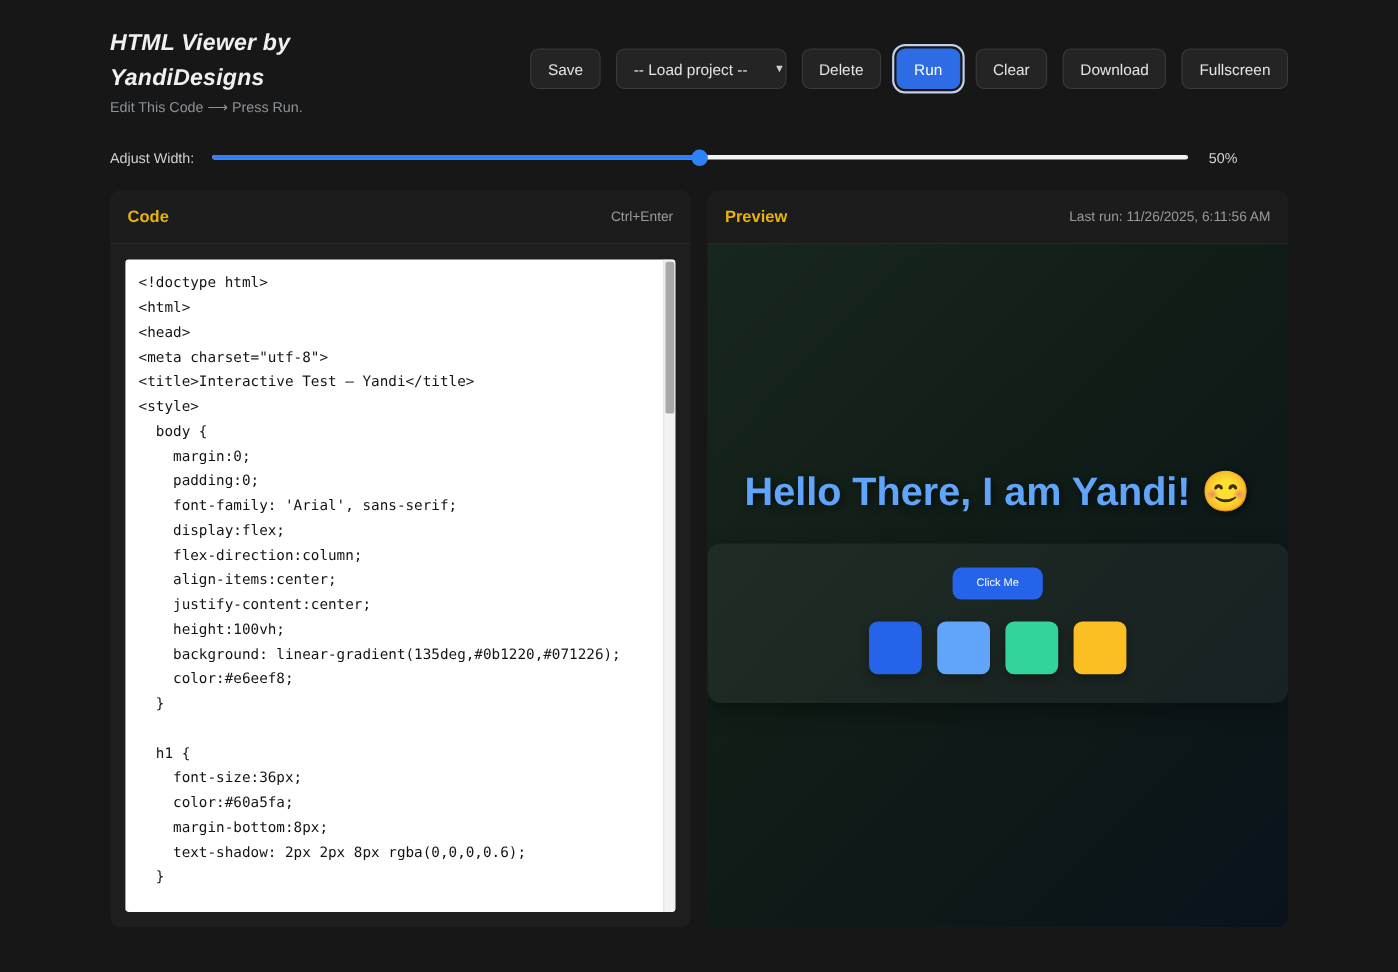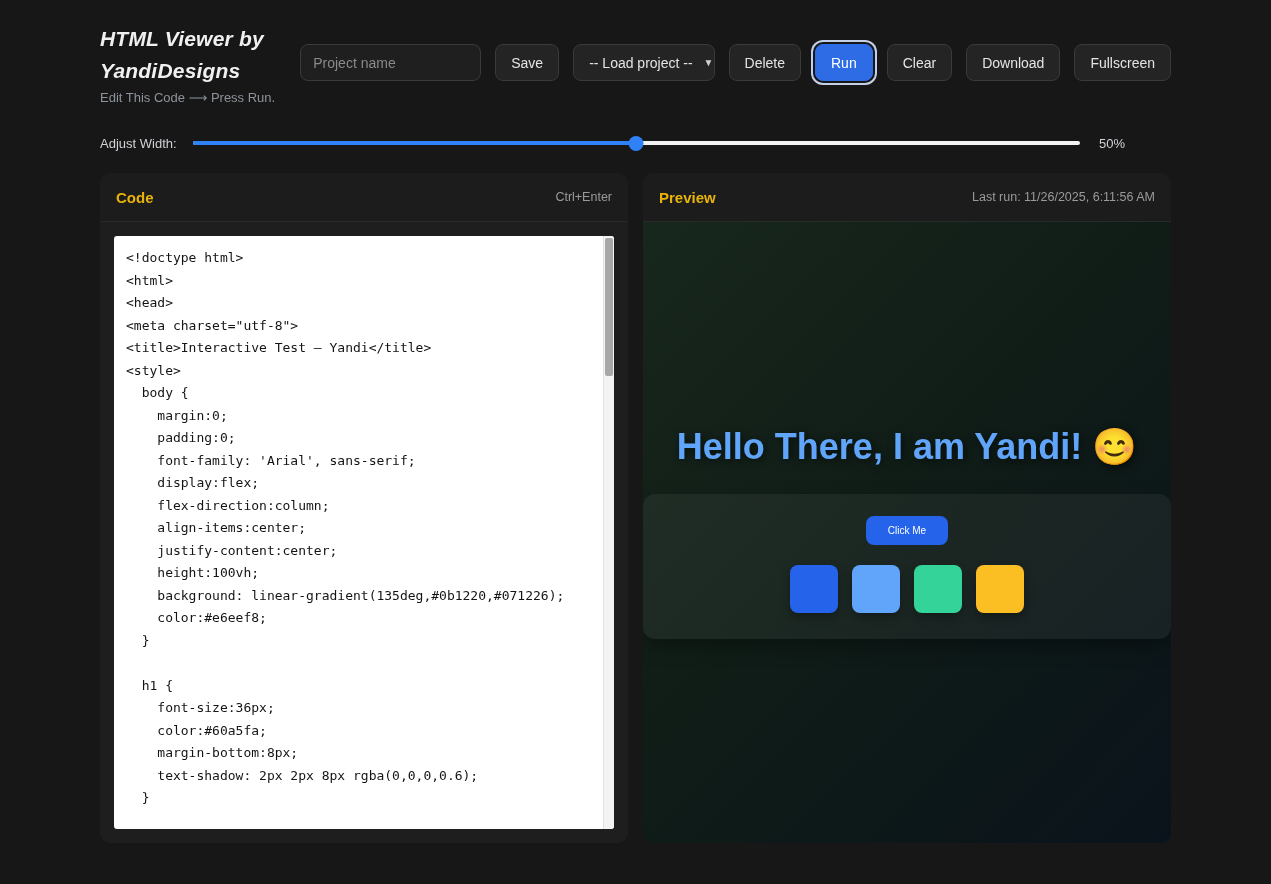--- a/index.html
+++ b/index.html
@@ -44,21 +44,21 @@
     background: #242424;
     border: 1px solid #3a3a3a;
     border-radius: 8px;
     color: #e4e4e4;
     font-size: 14px;
     font-family: inherit;
     padding: 0 15px;
     cursor: pointer;
     white-space: nowrap;
   }
-  .btn.select { gap: 11px; padding-right: 0; }
+  .btn.select { gap: 24px; padding-right: 0; }
   .chev { font-size: 10px; color: #cfcfcf; }
   .btn.run {
     background: var(--accent-strong, #2e6ce6);
     border-color: var(--accent-strong, #2e6ce6);
     color: #fff;
     box-shadow: 0 0 0 2px #171717, 0 0 0 4px rgba(214, 228, 255, 0.9);
   }
 
   
   .slider-row {
@@ -169,21 +169,20 @@
 <body>
 
 <div class="page">
 
   <div class="top">
     <div class="brand">
       <div class="brand-title">HTML Viewer by YandiDesigns</div>
       <div class="brand-subtitle">Edit This Code ⟶ Press Run.</div>
     </div>
     <div class="toolbar">
-      <input class="project-input" type="text" placeholder="Project name" style="">
       <button class="btn">Save</button>
       <div class="btn select">
         <span>-- Load project --</span>
         <span class="chev">▼</span>
       </div>
       <button class="btn">Delete</button>
       <button class="btn run">Run</button>
       <button class="btn">Clear</button>
       <button class="btn">Download</button>
       <button class="btn">Fullscreen</button>

